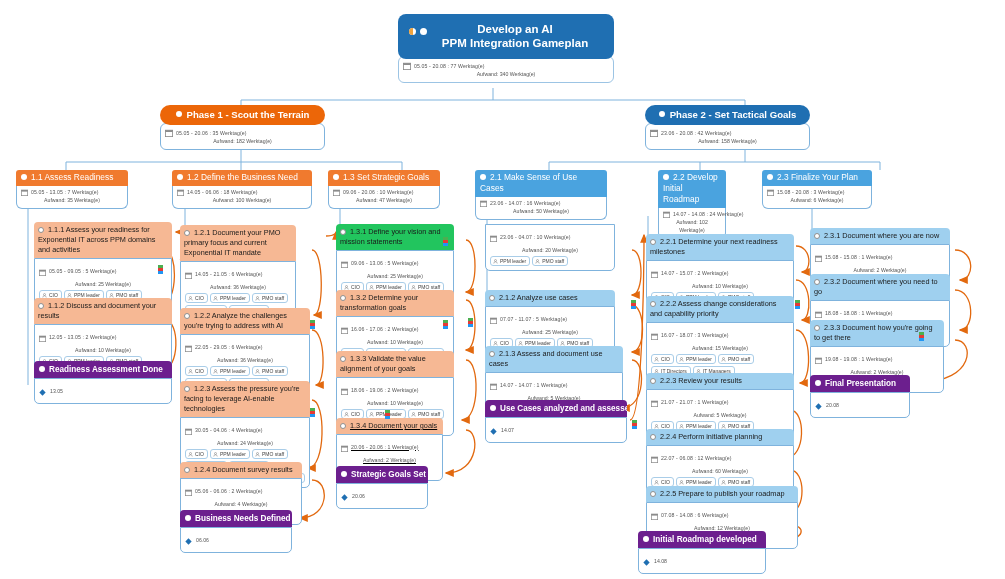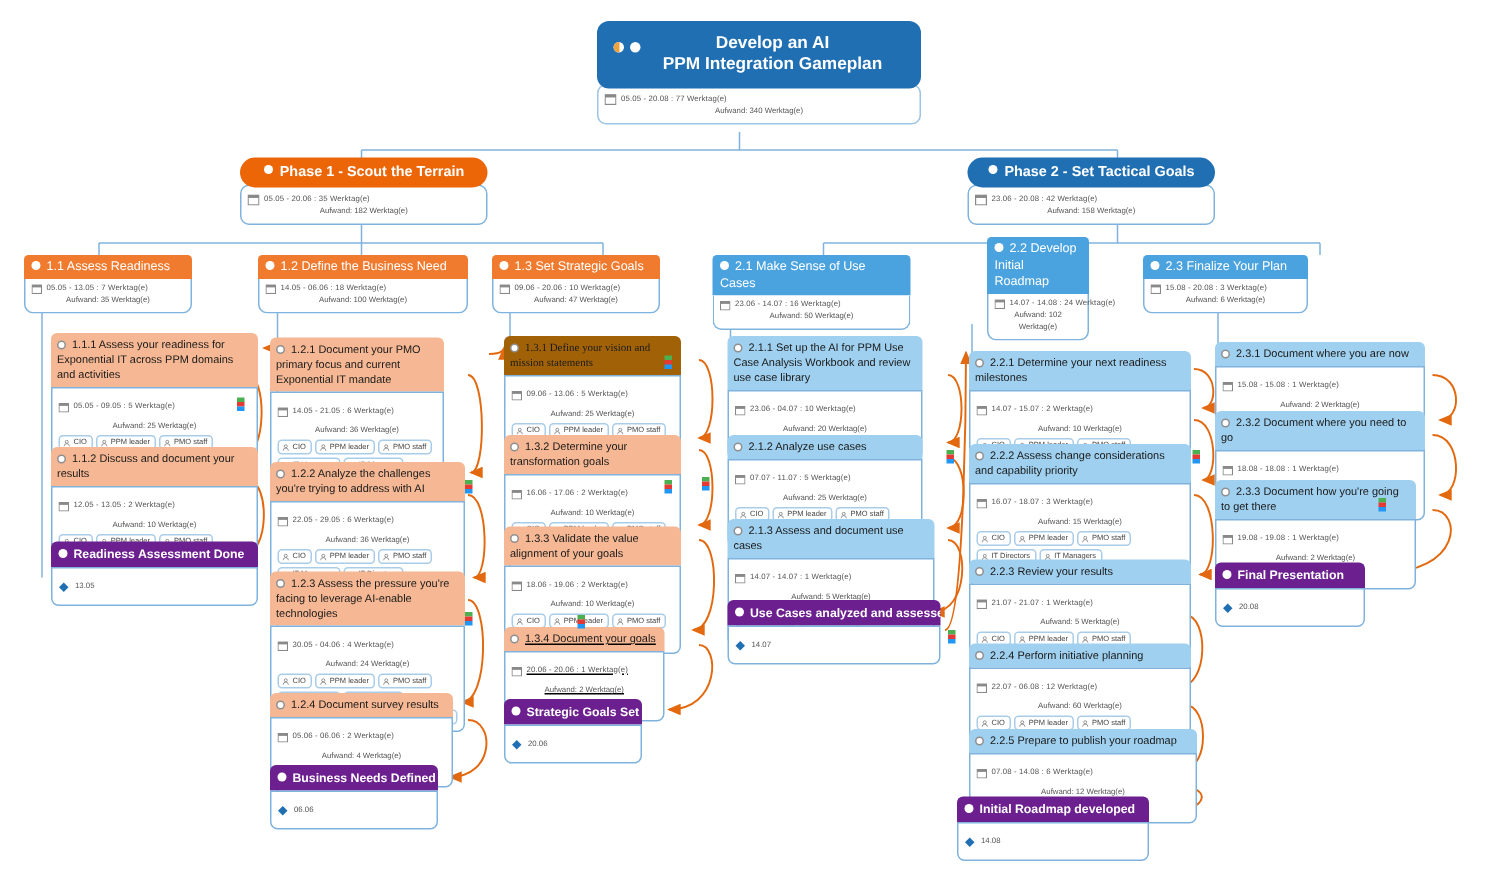--- a/index.html
+++ b/index.html
@@ -279,21 +279,21 @@
               <rect x="0.5" y="1.5" width="9" height="8" fill="#fff" stroke="#888"></rect>
               <rect x="0.5" y="1.5" width="9" height="2.2" fill="#888"></rect>
             </svg>
           </span>
           <span class="mline">23.06 - 14.07 : 16 Werktag(e)</span>
         </div>
       <div class="mline2">Aufwand: 50 Werktag(e)</div>
     </div>
   </div>
 
-  <div class="node grp" style="left:638px;top:158px;width:88px;padding-left:20px;">
+  <div class="node grp" style="left:638px;top:170px;width:88px;padding-left:20px;">
     <div class="cap" style="background:#4aa3df;"><span class="gd"></span><span>2.2 Develop Initial Roadmap</span></div>
     <div class="nbody">
       <div class="meta">
           <span class="cal">
             <svg class="cal-ic" width="7" height="7" viewBox="0 0 10 10">
               <rect x="0.5" y="1.5" width="9" height="8" fill="#fff" stroke="#888"></rect>
               <rect x="0.5" y="1.5" width="9" height="2.2" fill="#888"></rect>
             </svg>
           </span>
           <span class="mline">14.07 - 14.08 : 24 Werktag(e)</span>
@@ -635,21 +635,21 @@
         <div class="nbody">
           <div class="mrow">
             <span><svg width="7" height="7" viewBox="0 0 10 10">
                 <path d="M5,0.5 L9.5,5 L5,9.5 L0.5,5 z" fill="#1f6fb2"></path>
               </svg></span>
             <span class="mdate">06.06</span>
           </div>
         </div>
       </div>
       <div class="node task" style="left: 336px; top: 224px; width: 118px;">
-        <div class="cap" style="background:#a16207;font-family:Liberation Serif, serif;"><span class="td"></span>1.3.1 Define your vision and mission statements</div>
+        <div class="cap" style="background:#22c55e;"><span class="td"></span>1.3.1 Define your vision and mission statements</div>
         <div class="nbody">
           <div class="meta">
             <span class="cal"><svg width="7" height="7" viewBox="0 0 10 10">
                 <rect x="0.5" y="1.5" width="9" height="8" fill="#fff" stroke="#888"></rect>
                 <rect x="0.5" y="1.5" width="9" height="2.2" fill="#888"></rect>
               </svg></span>
             <span class="mline">09.06 - 13.06 : 5 Werktag(e)</span>
           </div>
           <div class="mline2">Aufwand: 25 Werktag(e)</div>
           <div class="roles">
@@ -825,21 +825,20 @@
         <div class="nbody">
           <div class="mrow">
             <span><svg width="7" height="7" viewBox="0 0 10 10">
                 <path d="M5,0.5 L9.5,5 L5,9.5 L0.5,5 z" fill="#1f6fb2"></path>
               </svg></span>
             <span class="mdate">20.06</span>
           </div>
         </div>
       </div>
       <div class="node task" style="left: 485px; top: 224px; width: 130px;">
-        <div class="cap" style="background:#9fd0ef;"><span class="td"></span>2.1.1 Set up the AI for PPM Use Case Analysis Workbook and review use case library</div>
         <div class="nbody">
           <div class="meta">
             <span class="cal"><svg width="7" height="7" viewBox="0 0 10 10">
                 <rect x="0.5" y="1.5" width="9" height="8" fill="#fff" stroke="#888"></rect>
                 <rect x="0.5" y="1.5" width="9" height="2.2" fill="#888"></rect>
               </svg></span>
             <span class="mline">23.06 - 04.07 : 10 Werktag(e)</span>
           </div>
           <div class="mline2">Aufwand: 20 Werktag(e)</div>
           <div class="roles">

